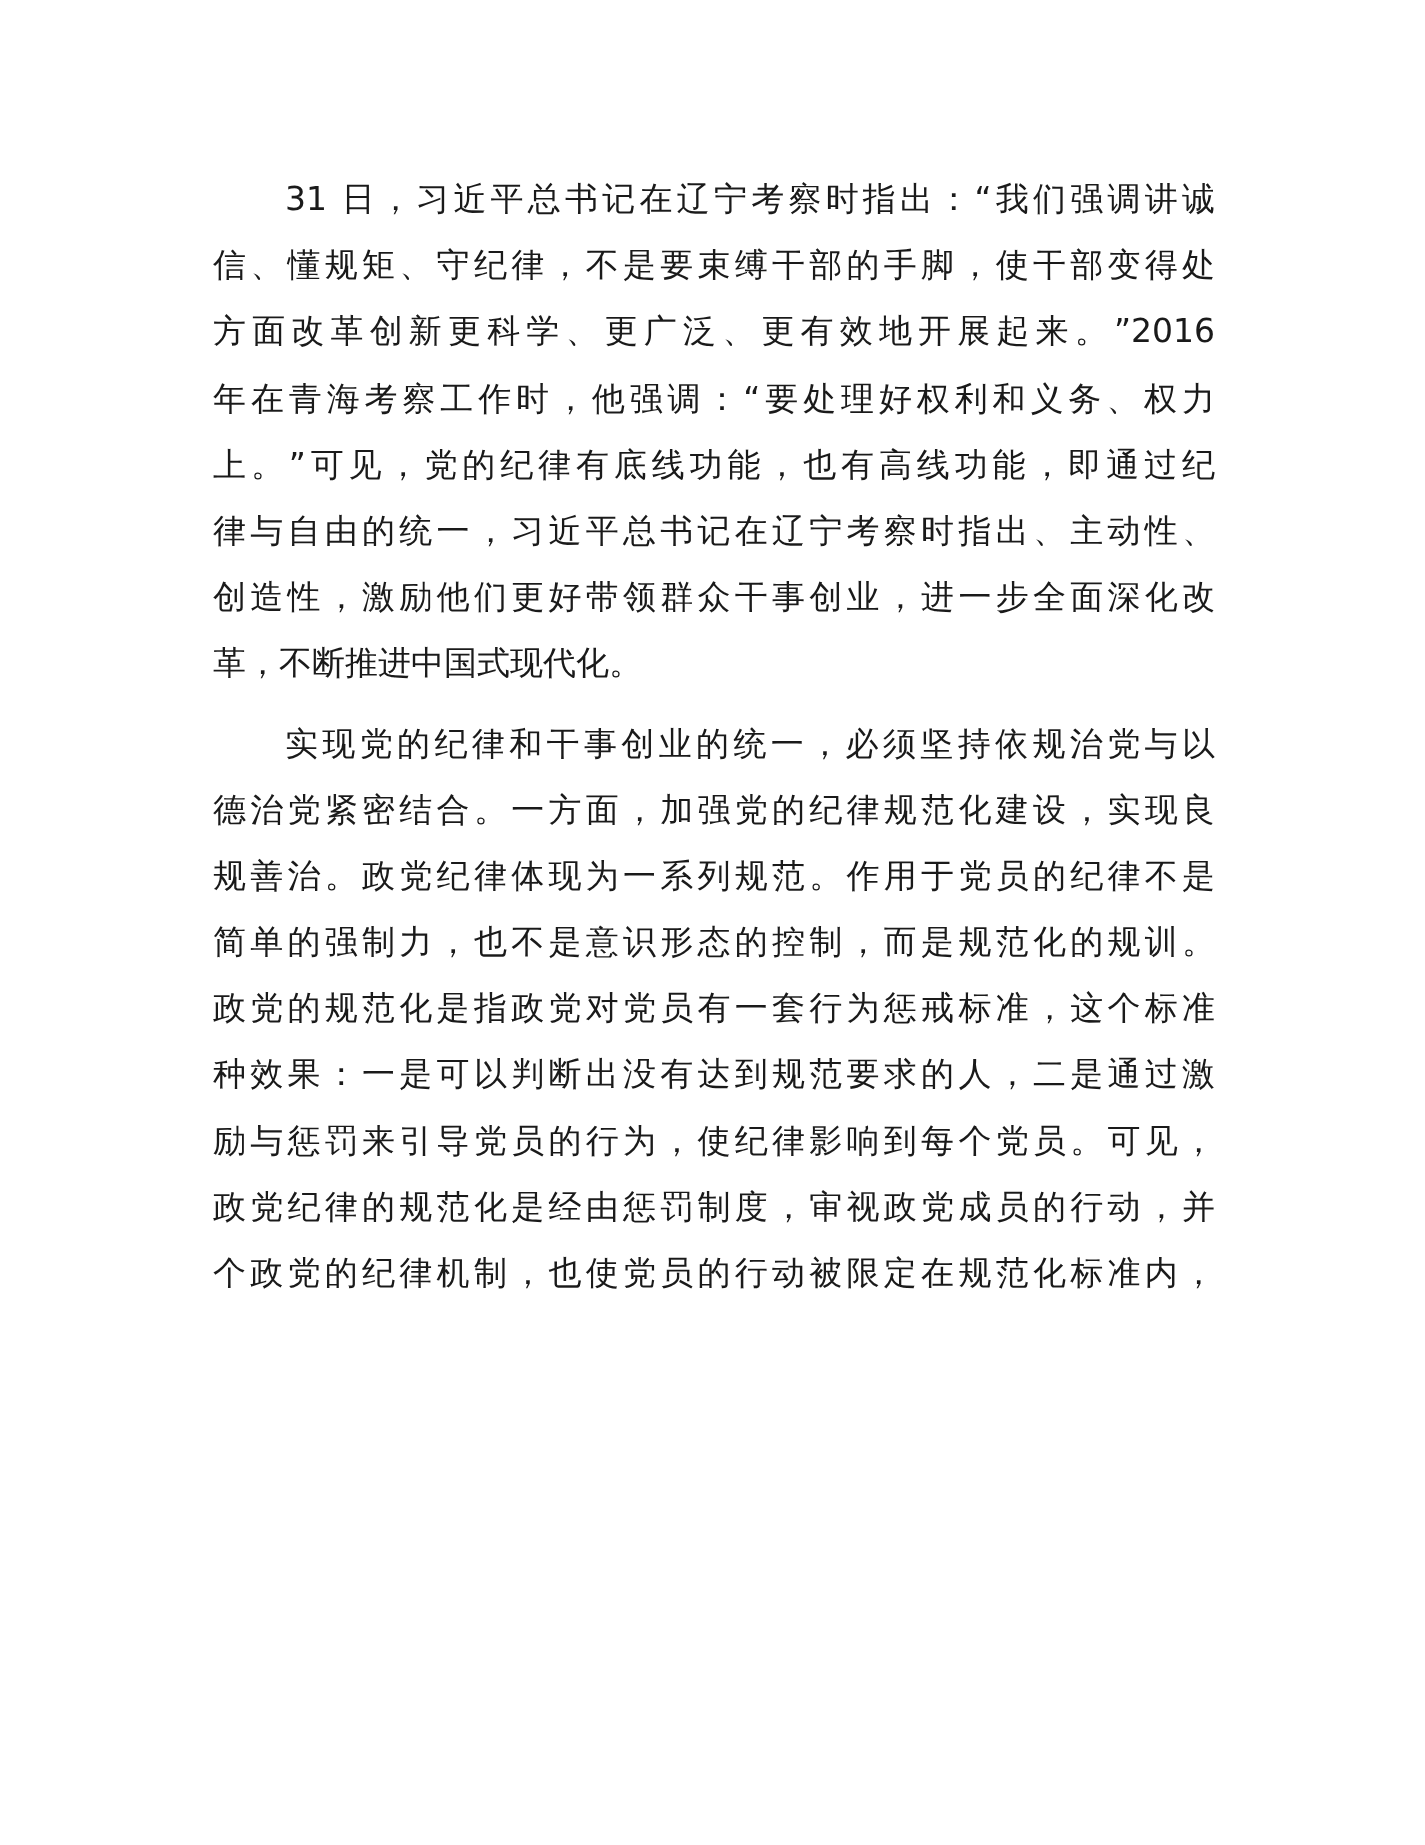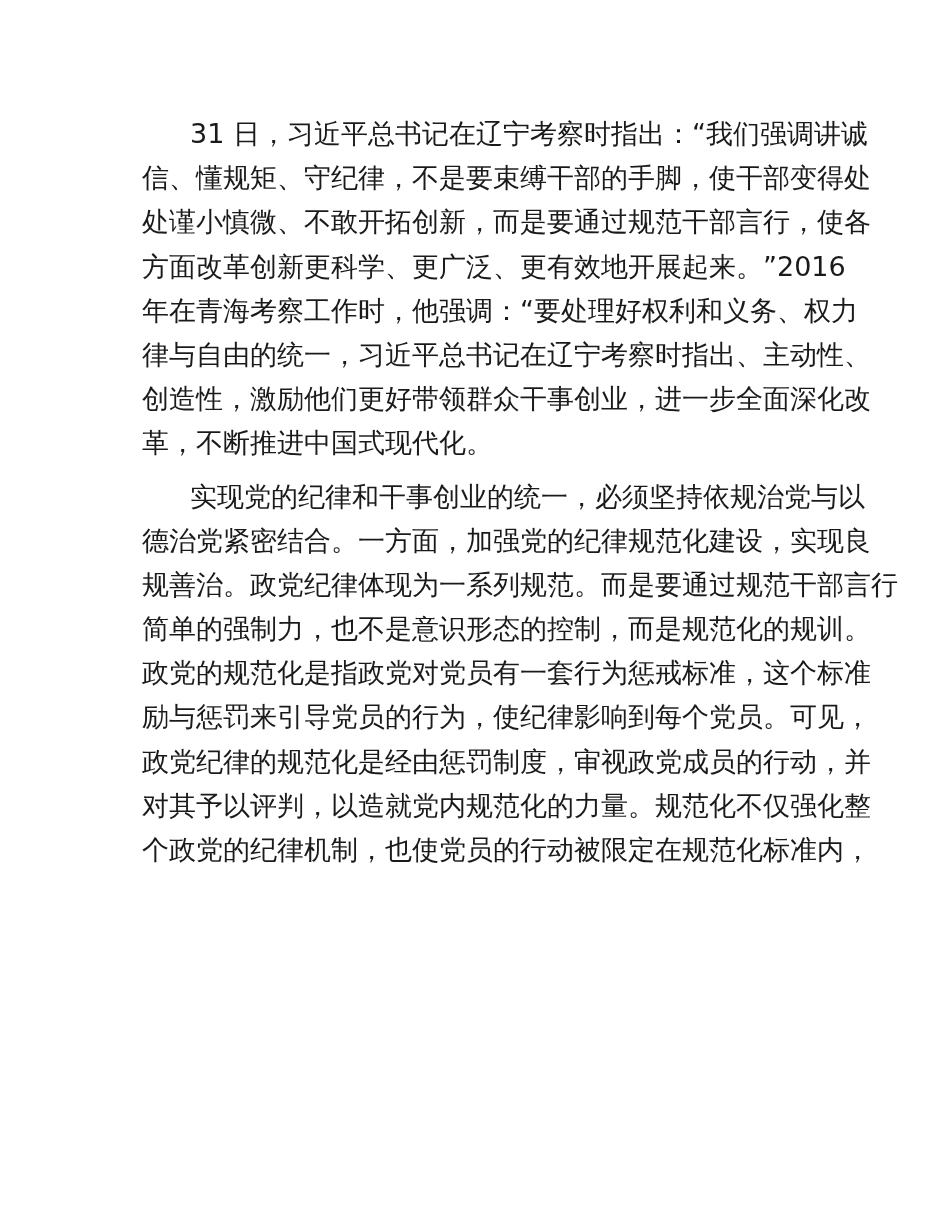--- a/index.html
+++ b/index.html
@@ -17,21 +17,21 @@
       position: absolute;
       left: 142px;
       top: 112px;
       width: 668px;
     }
     .line {
       display: block;
       height: 44.2px;
       line-height: 44.2px;
       font-family: "DejaVu Sans", "Liberation Sans", sans-serif;
-      font-size: 27px;
+      font-size: 22px;
       color: #1a1a1a;
       white-space: nowrap;
       text-align: justify;
       text-align-last: justify;
       letter-spacing: 0;
     }
     .line.last {
       text-align-last: left;
     }
     .line.indent {
@@ -41,32 +41,32 @@
       height: 9px;
     }
   </style>
 </head>
 <body>
 
 <div class="page">
   <div class="paragraph">
     <span class="line indent">31 日，习近平总书记在辽宁考察时指出：“我们强调讲诚</span>
     <span class="line">信、懂规矩、守纪律，不是要束缚干部的手脚，使干部变得处</span>
-    <span class="line">处谨小慎微、不敢开拓创新，而是要通过规范干部言行，使各</span>
     <span class="line">方面改革创新更科学、更广泛、更有效地开展起来。”2016</span>
     <span class="line">年在青海考察工作时，他强调：“要处理好权利和义务、权力</span>
+    <span class="line">上。”可见，党的纪律有底线功能，也有高线功能，即通过纪</span>
     <span class="line">律与自由的统一，习近平总书记在辽宁考察时指出、主动性、</span>
     <span class="line">创造性，激励他们更好带领群众干事创业，进一步全面深化改</span>
     <span class="line last">革，不断推进中国式现代化。</span>
   </div>
   <div class="para-gap"></div>
   <div class="paragraph">
     <span class="line indent">实现党的纪律和干事创业的统一，必须坚持依规治党与以</span>
     <span class="line">德治党紧密结合。一方面，加强党的纪律规范化建设，实现良</span>
-    <span class="line">规善治。政党纪律体现为一系列规范。而是要通过规范干部言行</span>
+    <span class="line">规善治。政党纪律体现为一系列规范。作用于党员的纪律不是</span>
     <span class="line">简单的强制力，也不是意识形态的控制，而是规范化的规训。</span>
     <span class="line">政党的规范化是指政党对党员有一套行为惩戒标准，这个标准</span>
+    <span class="line">种效果：一是可以判断出没有达到规范要求的人，二是通过激</span>
     <span class="line">励与惩罚来引导党员的行为，使纪律影响到每个党员。可见，</span>
     <span class="line">政党纪律的规范化是经由惩罚制度，审视政党成员的行动，并</span>
-    <span class="line">对其予以评判，以造就党内规范化的力量。规范化不仅强化整</span>
     <span class="line">个政党的纪律机制，也使党员的行动被限定在规范化标准内，</span>
   </div>
 </div>
 
 </body></html>

